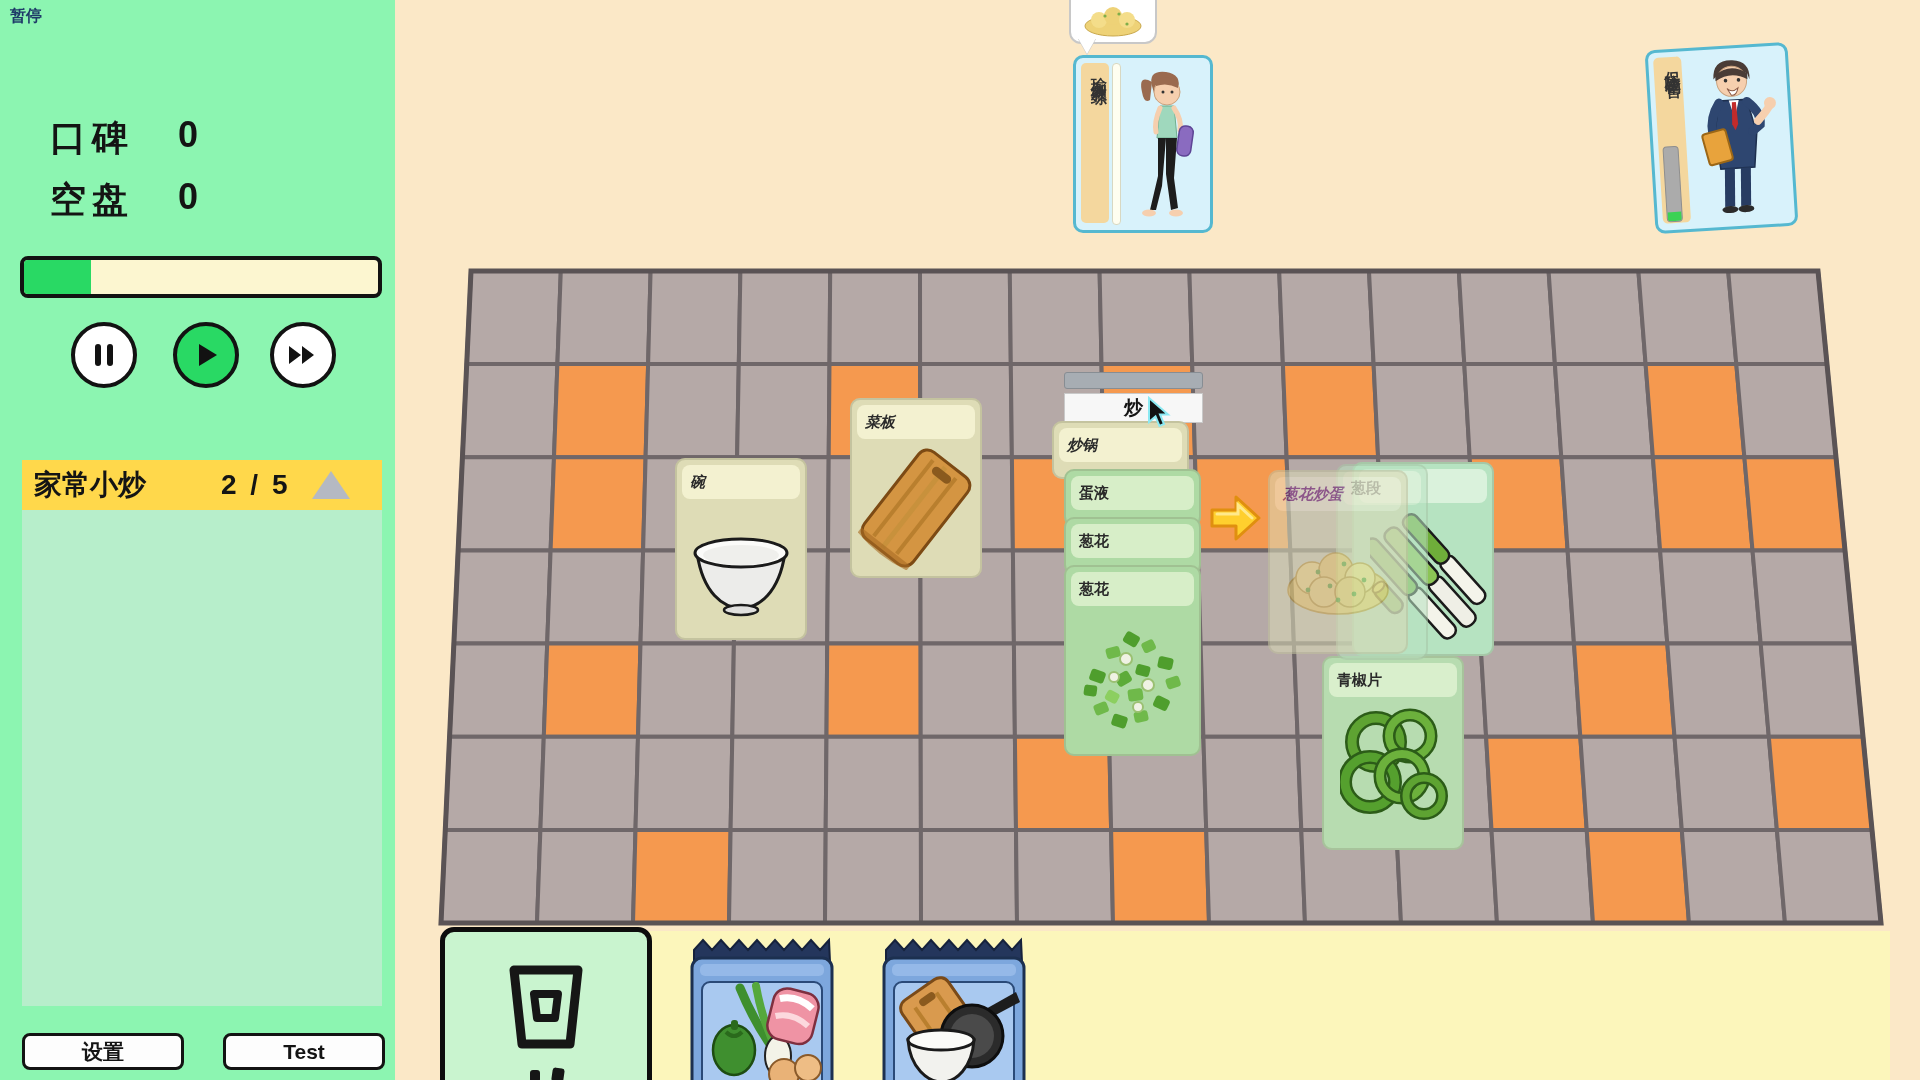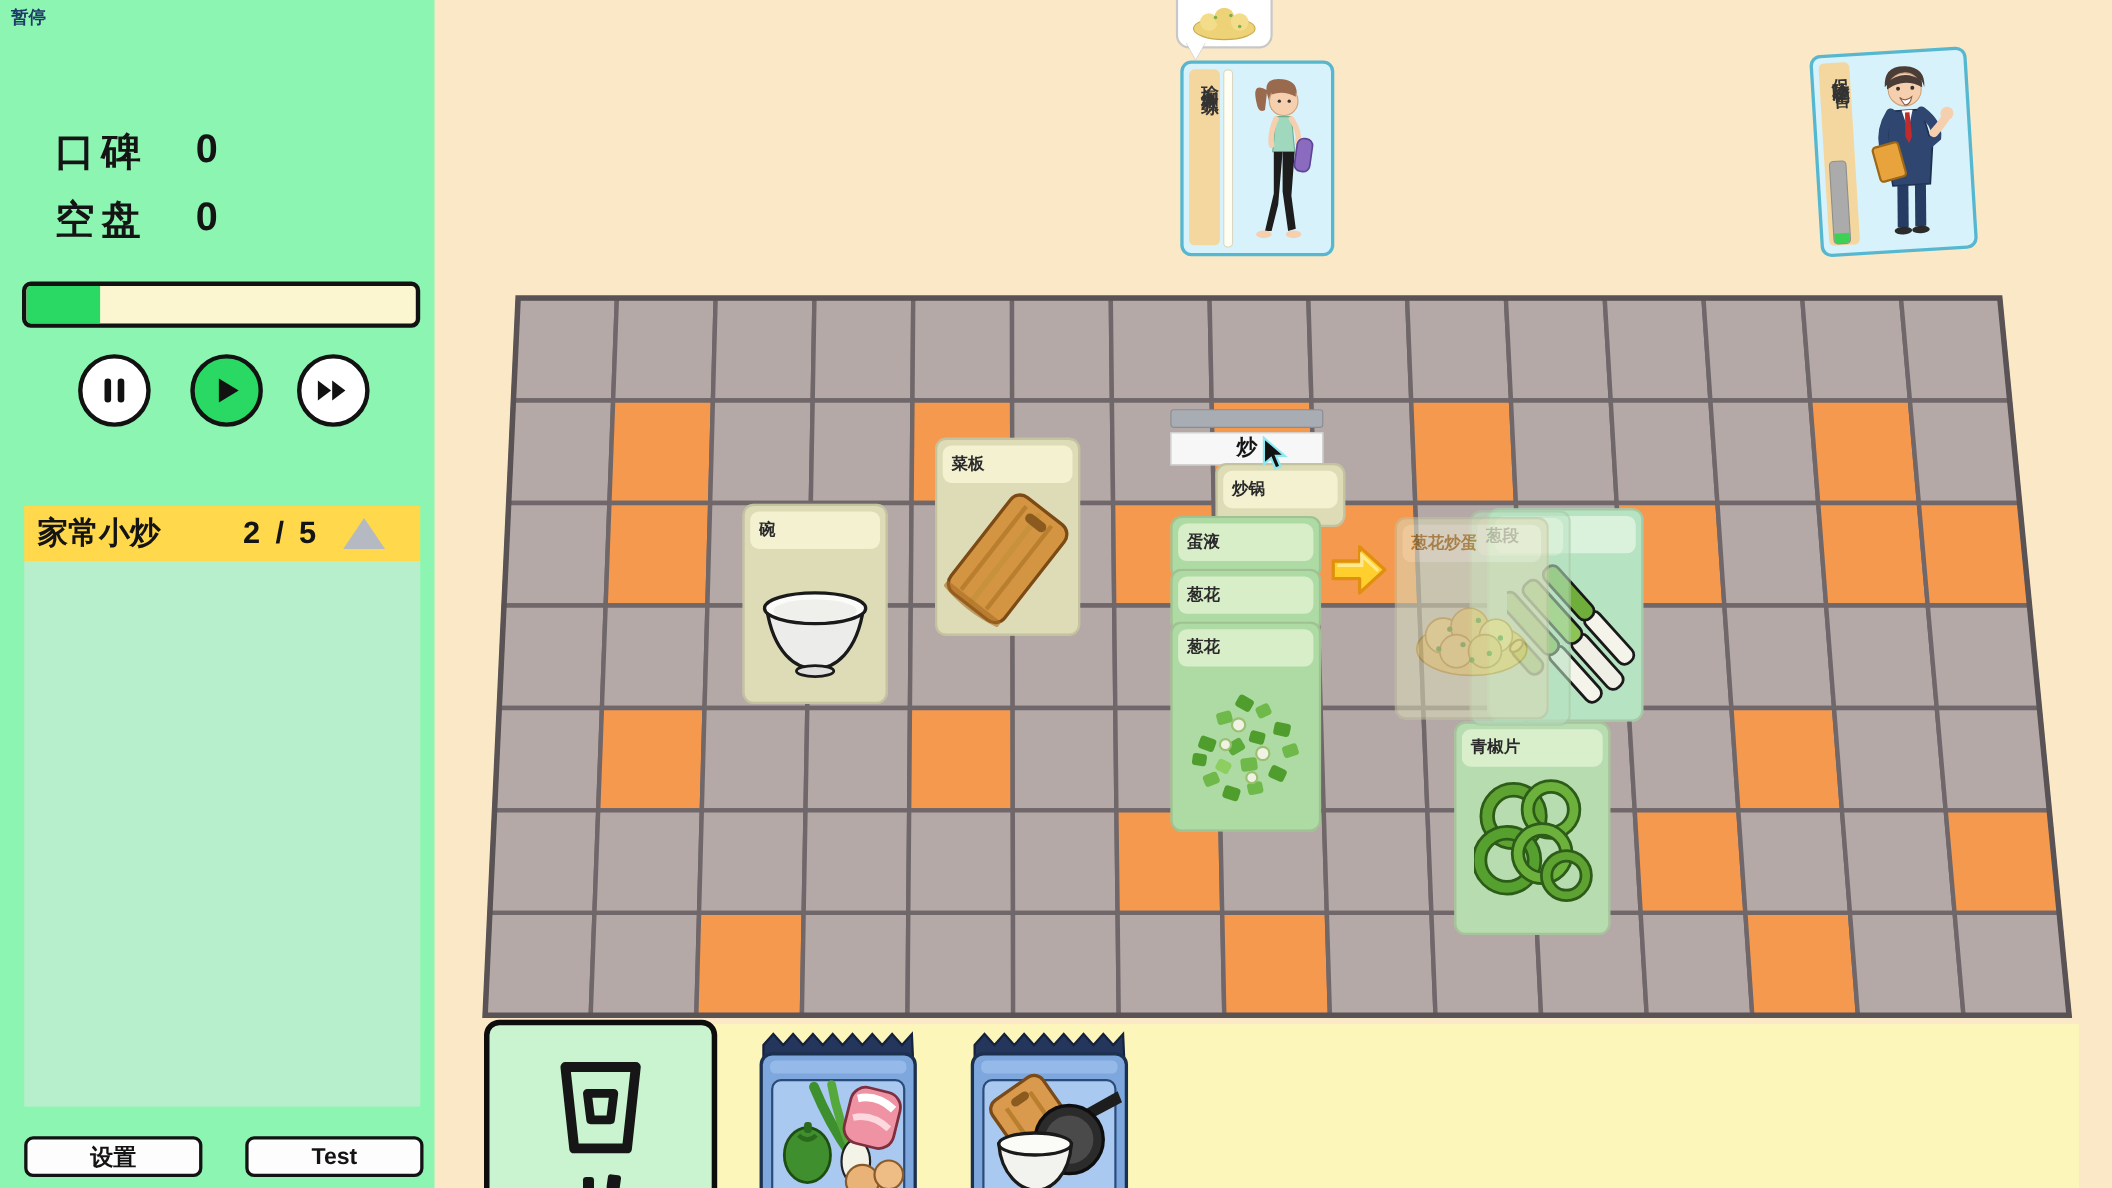--- a/index.html
+++ b/index.html
@@ -34,21 +34,21 @@
   #board-svg{left:0;top:0;z-index:1;}
   #hand-strip{left:570px;top:931px;width:1320px;height:149px;background:#fcf6bb;z-index:2;}
 
   
   .card{border-radius:10px;z-index:6;box-shadow:0 0 0 2px rgba(120,120,90,0.25) inset;}
   .card.beige{background:#dedcb6;}
   .card.green{background:#aedaa4;}
   .card.mint{background:#b6e3c1;}
   .card-title{position:absolute;left:7px;right:7px;top:7px;height:34px;border-radius:8px;
     font-size:15px;font-weight:bold;color:#2a2a2a;line-height:34px;padding-left:8px;box-sizing:border-box;}
-  .beige .card-title{background:#f3f1d0;}
+  .beige .card-title{background:#f3f1d0;font-style:italic;}
   .green .card-title{background:#d7eec8;}
   .mint .card-title{background:#daf2dc;}
   .ghost{opacity:0.58;}
 
   #stack-graybar{left:1064px;top:372px;width:137px;height:15px;background:#a7adb3;border:1px solid #878d93;border-radius:3px;z-index:7;}
   #action-bar{left:1064px;top:393px;width:137px;height:28px;background:#f7f7f7;border:1px solid #c9c9c9;z-index:7;
     text-align:center;font-size:19px;font-weight:bold;color:#141414;line-height:28px;}
 
   
   .cust-card{width:134px;height:172px;background:#d8f2fb;border:3px solid #55b8d0;border-radius:10px;z-index:6;}
@@ -246,21 +246,21 @@
       <line x1="13" y1="-48" x2="13" y2="48" stroke="#b97f2e" stroke-width="4"></line>
       <rect x="-11" y="-46" width="22" height="9" rx="4.5" fill="#8a5a1e"></rect>
       <path d="M-31 49 L31 49 L31 55 Q0 62 -31 55 Z" fill="#a96c24" opacity="0.6"></path>
     </g>
   </svg>
 </div>
 
 <div id="stack-graybar" class="abs"></div>
 <div id="action-bar" class="abs">炒</div>
 
-<div class="abs card beige" style="left:1105px;top:421px;width:118px;height:58px;z-index:7;">
+<div class="abs card beige" style="left:1052px;top:421px;width:137px;height:58px;z-index:7;">
   <div class="card-title">炒锅</div>
 </div>
 <div class="abs card green" style="left:1064px;top:469px;width:137px;height:58px;z-index:8;">
   <div class="card-title">蛋液</div>
 </div>
 <div class="abs card green" style="left:1064px;top:517px;width:137px;height:58px;z-index:9;">
   <div class="card-title">葱花</div>
 </div>
 <div class="abs card green" style="left:1064px;top:565px;width:137px;height:191px;z-index:10;">
   <div class="card-title">葱花</div>
@@ -316,21 +316,21 @@
       </g>
     </g>
   </svg>
 </div>
 
 <div class="abs card green ghost" style="left:1336px;top:464px;width:92px;height:196px;z-index:12;background:#b9e2c2;">
   <div class="card-title" style="background:#d9f0d6;">葱段</div>
 </div>
 
 <div class="abs card beige ghost" style="left:1268px;top:470px;width:140px;height:184px;z-index:13;background:#d9d8b5;">
-  <div class="card-title" style="background:#ecead0;color:#a16207;">葱花炒蛋</div>
+  <div class="card-title" style="background:#ecead0;color:#701a75;">葱花炒蛋</div>
   <svg class="figure" style="left:10px;top:58px" width="120" height="110">
     <g stroke="#c9a84c" stroke-width="1.5">
       <ellipse cx="60" cy="62" rx="50" ry="24" fill="#eed277"></ellipse>
       <circle cx="34" cy="50" r="16" fill="#f4dd8a"></circle>
       <circle cx="58" cy="42" r="17" fill="#eed277"></circle>
       <circle cx="82" cy="50" r="15" fill="#f4dd8a"></circle>
       <circle cx="46" cy="64" r="15" fill="#f1d882"></circle>
       <circle cx="72" cy="64" r="15" fill="#eed277"></circle>
     </g>
     <g fill="#7fae4a">

